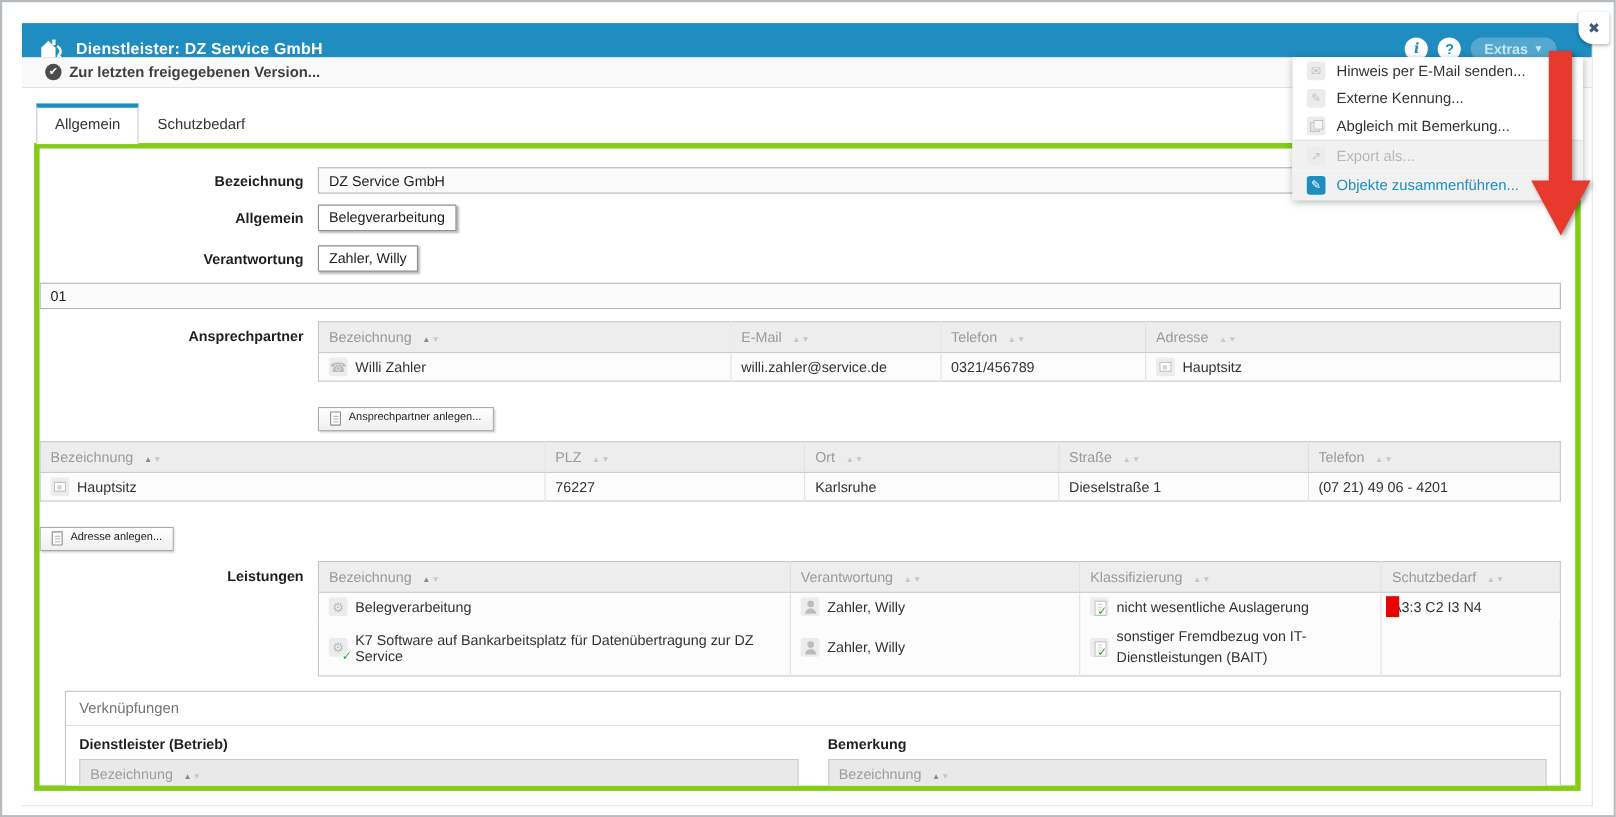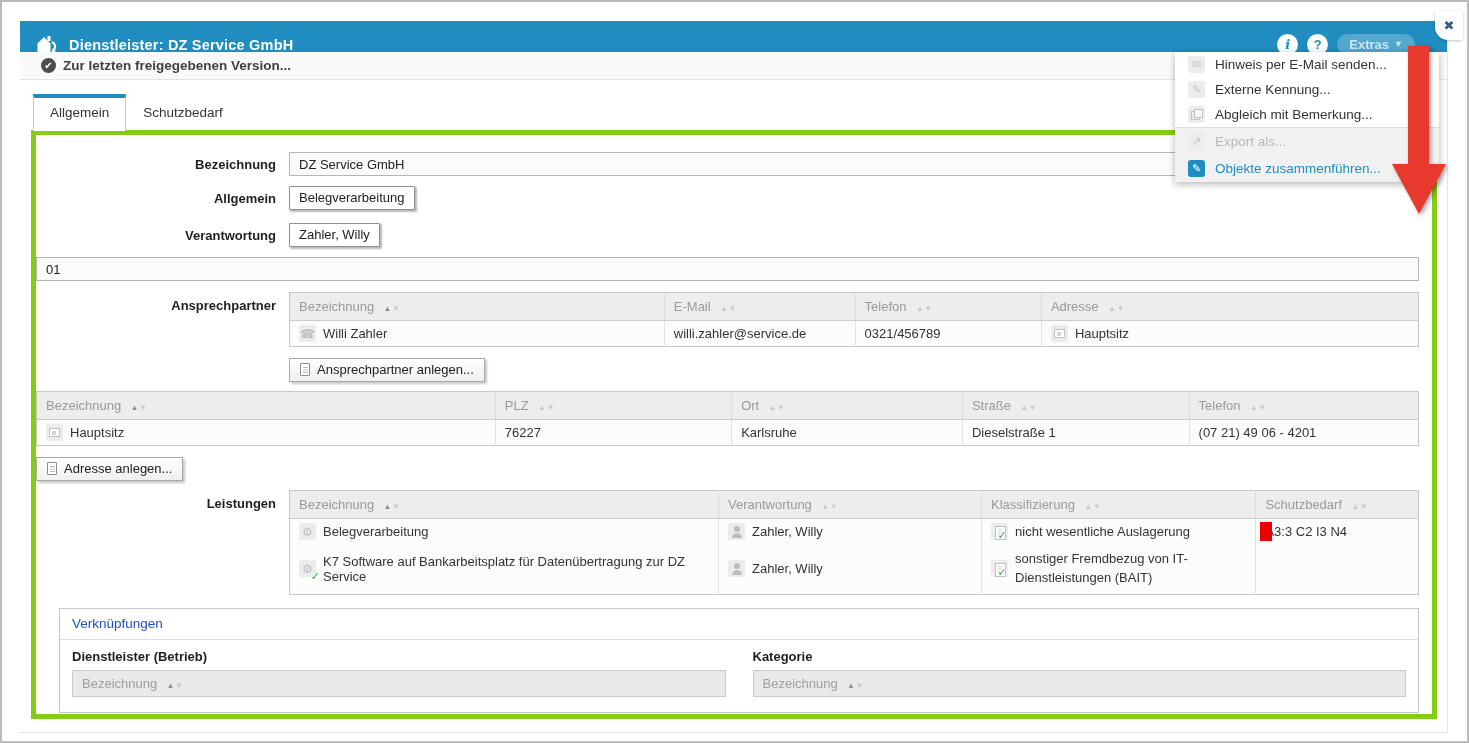--- a/index.html
+++ b/index.html
@@ -76,33 +76,33 @@
   .i-person::before{content:"";position:absolute;top:3px;left:5.5px;width:6px;height:6px;border-radius:50%;background:#bcbcbc}
   .i-person::after{content:"";position:absolute;bottom:2px;left:3.5px;width:10px;height:5px;border-radius:5px 5px 0 0;background:#bcbcbc}
   .i-card::before{content:"";position:absolute;inset:4px 3px;background:#fff;border:1px solid #c0c0c0}
   .i-card::after{content:"";position:absolute;left:6px;top:7px;width:4px;height:4px;background:#d4d4d4}
   .i-doc::before{content:"";position:absolute;left:4px;top:2.5px;width:9px;height:12px;background:#fff;border:1px solid #c0c0c0}
   .i-doc::after{content:"";position:absolute;left:6.5px;top:6px;width:4px;height:1px;background:#cfcfcf;box-shadow:0 2.5px 0 #cfcfcf,0 5px 0 #cfcfcf}
   .cell-flex{display:flex;align-items:center;min-width:0}
   .cell-flex .txt{min-width:0}
 
   
-  .btn-add{display:inline-flex;align-items:center;gap:7px;border:1px solid #a9a9a9;
-      background:linear-gradient(#ffffff,#efefef);padding:3px 10px 4px;font-size:13px;color:#222;
-      box-shadow:1.5px 1.5px 2px rgba(0,0,0,.22);margin-top:11px;cursor:pointer}
+  .btn-add{display:inline-flex;align-items:flex-start;gap:7px;border:1px solid #a9a9a9;
+      background:linear-gradient(#ffffff,#efefef);padding:3px 10px 4px;font-size:10px;color:#222;
+      box-shadow:1.5px 1.5px 2px rgba(0,0,0,.22);margin-top:23px;cursor:pointer}
   .i-page{width:10px;height:13px;border:1px solid #8d8d8d;background:#fff;border-radius:1px;position:relative}
   .i-page::before{content:"";position:absolute;left:1.5px;top:3px;width:5px;height:1px;background:#bbb;box-shadow:0 2.5px 0 #bbb,0 5px 0 #bbb}
 
   
   td.sb-cell{background:#fbdede;position:relative;padding-left:27px;color:#555}
   .sb-block{position:absolute;left:4px;top:3px;bottom:3px;width:12px;background:#ec0000}
 
   
   .vbox{margin:13px 13px 0 23px;border:1px solid #c7c7c7;background:#fff}
-  .vbox-title{padding:7px 12px 8px;font-size:13.5px;color:#1d4ed8;border-bottom:1px solid #ddd}
+  .vbox-title{padding:7px 12px 8px;font-size:13.5px;color:#737373;border-bottom:1px solid #ddd}
   .vbox-body{display:flex;gap:27px;padding:9px 12px 15px}
   .vcol{flex:1;min-width:0}
   .vlabel{font-weight:bold;font-size:13px;color:#1f1f1f;margin-bottom:6px}
   .vhead{border:1px solid #ccc;background:#e9e9e9;color:#9e9e9e;font-size:13px;padding:5px 9px;cursor:default}
 
   
   .menu{position:absolute;left:1155px;top:31px;width:264px;background:#fff;z-index:50;
       box-shadow:0 2px 7px rgba(0,0,0,.3);font-size:13.5px}
   .mi{display:flex;align-items:center;gap:10px;padding:0 13px;height:25px;color:#333;cursor:pointer;white-space:nowrap}
   .micon{width:17px;height:17px;border-radius:3px;background:#ececec;color:#c3c3c3;display:flex;
@@ -383,21 +383,21 @@
         <div class="vbox-title">Verknüpfungen</div>
         <div class="vbox-body">
           <div class="vcol">
             <div class="vlabel">Dienstleister (Betrieb)</div>
             <div class="vhead">
               <span>Bezeichnung</span>
               <span class="sort"><span class="u">▲</span><span class="d">▼</span></span>
             </div>
           </div>
           <div class="vcol">
-            <div class="vlabel">Kategorie</div>
+            <div class="vlabel">Bemerkung</div>
             <div class="vhead">
               <span>Bezeichnung</span>
               <span class="sort"><span class="u">▲</span><span class="d">▼</span></span>
             </div>
           </div>
         </div>
       </div>
 
     </div>
 

